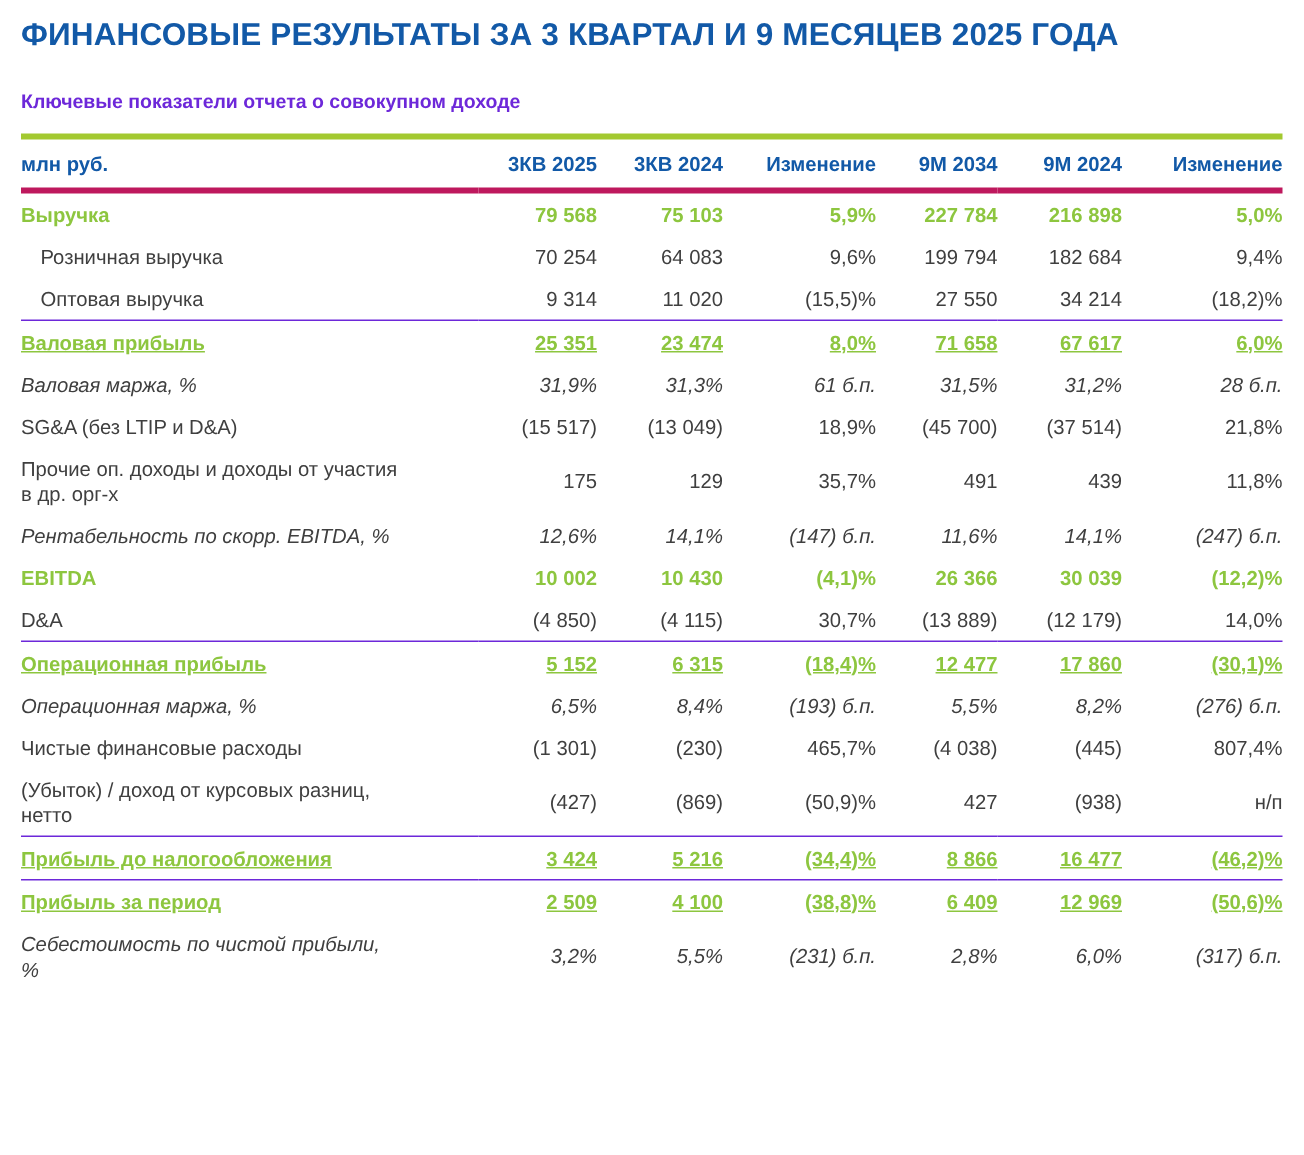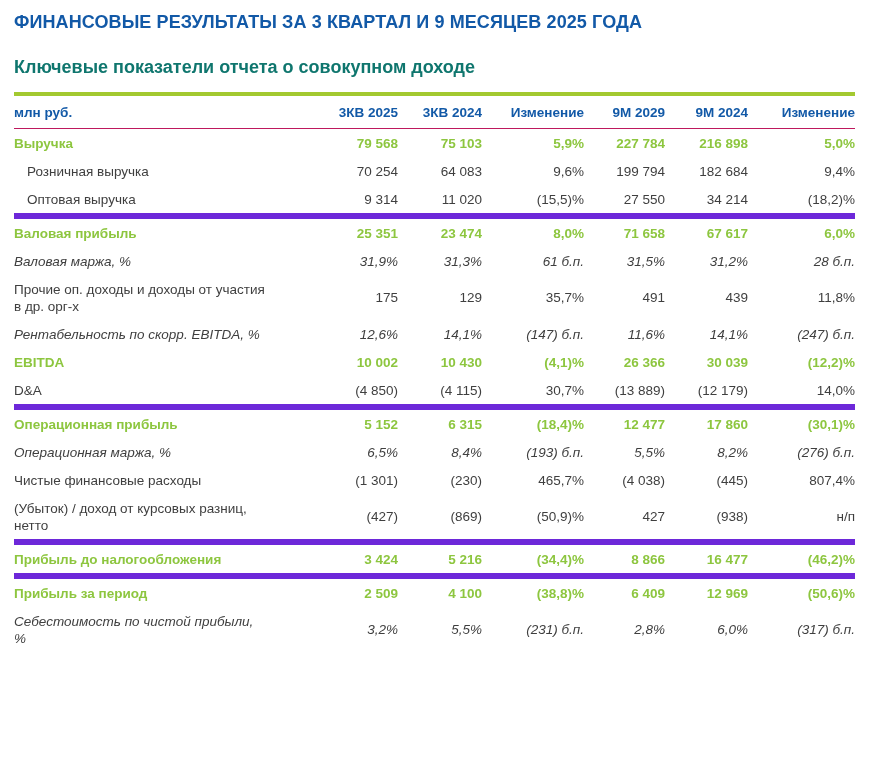--- a/index.html
+++ b/index.html
@@ -11,29 +11,29 @@
   body {
     width: 869px;
     height: 770px;
     overflow: hidden;
   }
   .page {
     padding: 10px 14px 0 14px;
   }
   .page-title {
     color: #1259a7;
-    font-size: 18px;
+    font-size: 21px;
     font-weight: 700;
     letter-spacing: 0.1px;
     margin: 2px 0 0 0;
     white-space: nowrap;
   }
   .page-subtitle {
-    color: #0f766e;
-    font-size: 18px;
+    color: #6d28d9;
+    font-size: 13px;
     font-weight: 700;
     margin: 24px 0 0 0;
   }
   .top-line {
     height: 4px;
     background: #a3c930;
     margin-top: 14px;
   }
   table {
     border-collapse: collapse;
@@ -46,21 +46,21 @@
   col.c3 { width: 102px; }
   col.c4 { width: 81px; }
   col.c5 { width: 83px; }
   col.c6 { width: 107px; }
   thead th {
     color: #1259a7;
     font-size: 13.5px;
     font-weight: 700;
     text-align: right;
     padding: 9px 0 8px 0;
-    border-bottom: 1px solid #be185d;
+    border-bottom: 4px solid #be185d;
     white-space: nowrap;
   }
   thead th.lbl { text-align: left; }
   tbody td {
     color: #3f3f3f;
     font-size: 13.5px;
     line-height: 17px;
     text-align: right;
     vertical-align: middle;
     padding: 5.5px 0;
@@ -74,21 +74,21 @@
   tr.section td {
     color: #8dc63f;
     font-weight: 700;
   }
   tr.section td sup {
     font-size: 9px;
     line-height: 0;
   }
   tr.sub td.lbl .lbl-inner { padding-left: 13px; }
   tr.italic td { font-style: italic; }
-  tr.sep td { border-top: 6px solid #6d28d9; }
+  tr.sep td { border-top: 1px solid #6d28d9; text-decoration: underline; }
 </style>
 </head>
 <body>
 
 <div class="page">
   <h1 class="page-title">ФИНАНСОВЫЕ РЕЗУЛЬТАТЫ ЗА 3 КВАРТАЛ И 9 МЕСЯЦЕВ 2025 ГОДА</h1>
   <h2 class="page-subtitle">Ключевые показатели отчета о совокупном доходе</h2>
 
   <div class="top-line"></div>
 
@@ -101,21 +101,21 @@
         <col class="c4">
         <col class="c5">
         <col class="c6">
     </colgroup>
     <thead>
       <tr>
         <th class="lbl">млн руб.</th>
         <th>3КВ 2025</th>
         <th>3КВ 2024</th>
         <th>Изменение</th>
-        <th>9М 2029</th>
+        <th>9М 2034</th>
         <th>9М 2024</th>
         <th>Изменение</th>
       </tr>
     </thead>
     <tbody>
         <tr class="section">
           <td class="lbl">
             <div class="lbl-inner">Выручка</div>
           </td>
           <td>79 568</td>
@@ -164,20 +164,31 @@
           </td>
           <td>31,9%</td>
           <td>31,3%</td>
           <td>61 б.п.</td>
           <td>31,5%</td>
           <td>31,2%</td>
           <td>28 б.п.</td>
         </tr>
         <tr class="regular">
           <td class="lbl">
+            <div class="lbl-inner">SG&amp;A (без LTIP и D&amp;A)</div>
+          </td>
+          <td>(15 517)</td>
+          <td>(13 049)</td>
+          <td>18,9%</td>
+          <td>(45 700)</td>
+          <td>(37 514)</td>
+          <td>21,8%</td>
+        </tr>
+        <tr class="regular">
+          <td class="lbl">
             <div class="lbl-inner">Прочие оп. доходы и доходы от участия в др. орг-х</div>
           </td>
           <td>175</td>
           <td>129</td>
           <td>35,7%</td>
           <td>491</td>
           <td>439</td>
           <td>11,8%</td>
         </tr>
         <tr class="italic">

